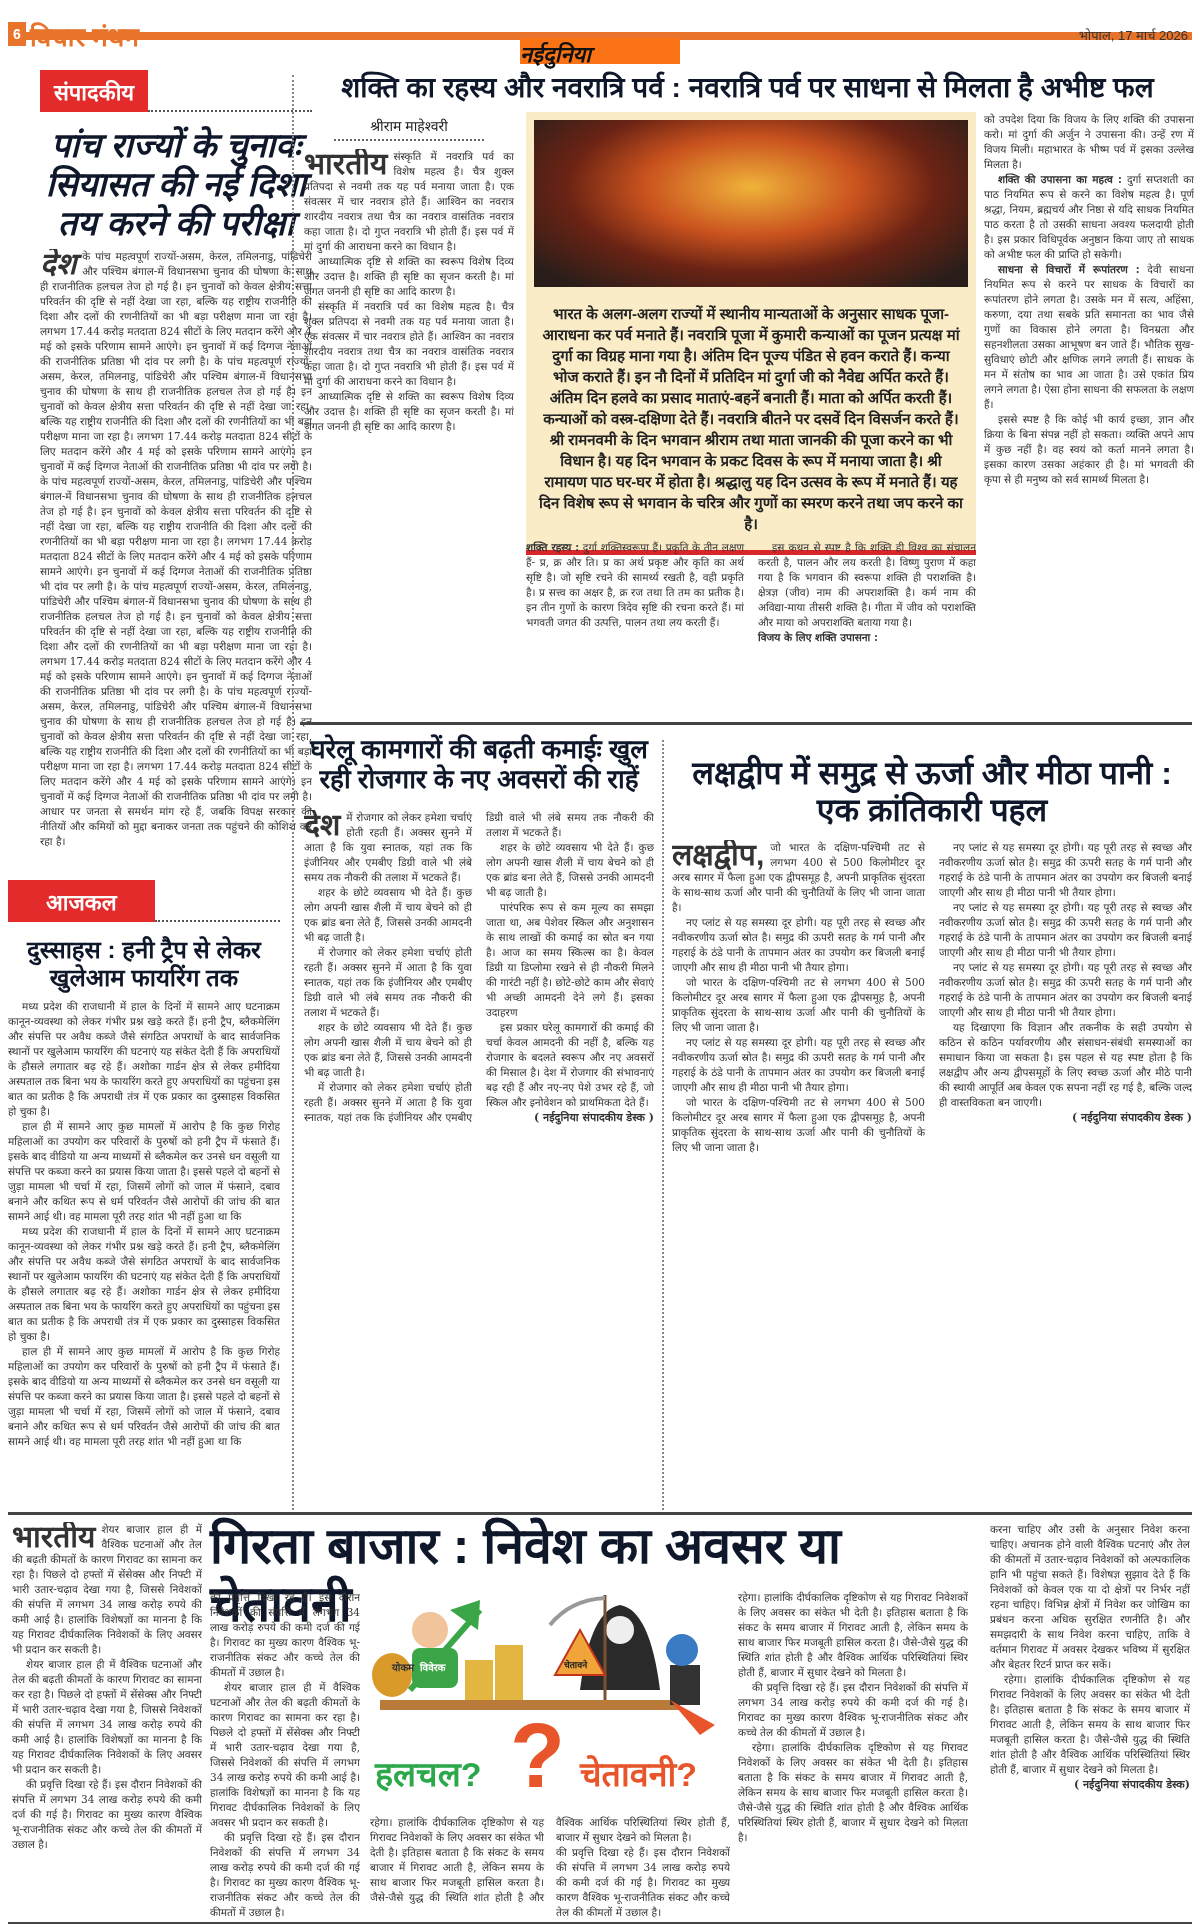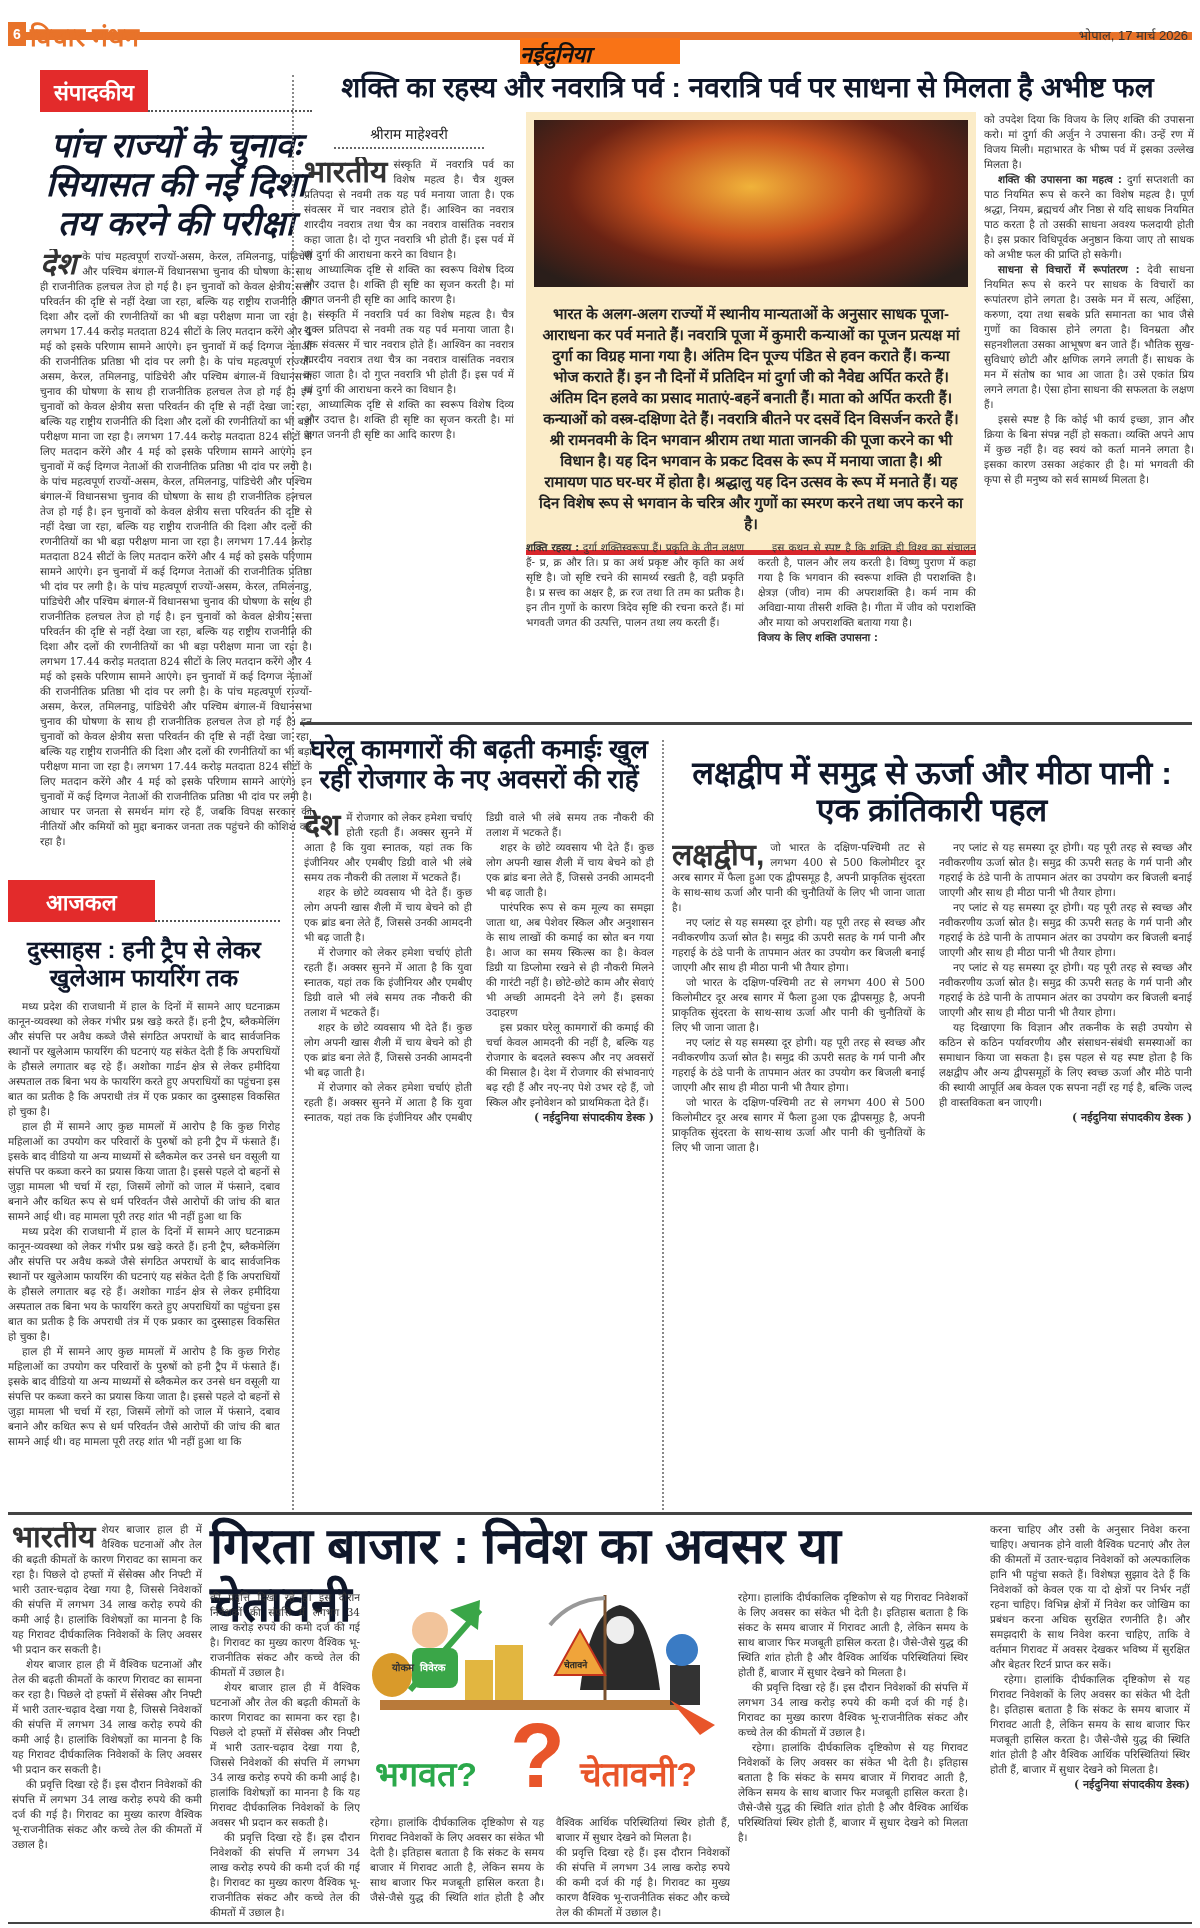--- a/index.html
+++ b/index.html
@@ -66,21 +66,21 @@
     <p style="text-indent:14px;">मध्य प्रदेश की राजधानी में हाल के दिनों में सामने आए घटनाक्रम कानून-व्यवस्था को लेकर गंभीर प्रश्न खड़े करते हैं। हनी ट्रैप, ब्लैकमेलिंग और संपत्ति पर अवैध कब्जे जैसे संगठित अपराधों के बाद सार्वजनिक स्थानों पर खुलेआम फायरिंग की घटनाएं यह संकेत देती हैं कि अपराधियों के हौसले लगातार बढ़ रहे हैं। अशोका गार्डन क्षेत्र से लेकर हमीदिया अस्पताल तक बिना भय के फायरिंग करते हुए अपराधियों का पहुंचना इस बात का प्रतीक है कि अपराधी तंत्र में एक प्रकार का दुस्साहस विकसित हो चुका है।</p>
     <p style="text-indent:14px;">हाल ही में सामने आए कुछ मामलों में आरोप है कि कुछ गिरोह महिलाओं का उपयोग कर परिवारों के पुरुषों को हनी ट्रैप में फंसाते हैं। इसके बाद वीडियो या अन्य माध्यमों से ब्लैकमेल कर उनसे धन वसूली या संपत्ति पर कब्जा करने का प्रयास किया जाता है। इससे पहले दो बहनों से जुड़ा मामला भी चर्चा में रहा, जिसमें लोगों को जाल में फंसाने, दबाव बनाने और कथित रूप से धर्म परिवर्तन जैसे आरोपों की जांच की बात सामने आई थी। वह मामला पूरी तरह शांत भी नहीं हुआ था कि</p>
   </div>
 </div>
 
 <div class="abs vsep" style="left:292px;top:75px;height:1435px;"></div>
 
 <h1 class="abs headline" style="left:300px;top:72px;width:895px;font-size:28px;">शक्ति का रहस्य और नवरात्रि पर्व : नवरात्रि पर्व पर साधना से मिलता है अभीष्ट फल</h1>
 
 <div class="abs" style="left:304px;top:112px;width:210px;">
-  <div class="byline" style="width:150px;margin:12px auto 8px;">श्रीराम माहेश्वरी</div>
+  <div class="byline" style="width:150px;margin:4px auto 8px;">श्रीराम माहेश्वरी</div>
   <div class="body-text" style="height:480px;overflow:hidden;">
     <span class="dropcap">भारतीय</span>
     <span>संस्कृति में नवरात्रि पर्व का विशेष महत्व है। चैत्र शुक्ल प्रतिपदा से नवमी तक यह पर्व मनाया जाता है। एक संवत्सर में चार नवरात्र होते हैं। आश्विन का नवरात्र शारदीय नवरात्र तथा चैत्र का नवरात्र वासंतिक नवरात्र कहा जाता है। दो गुप्त नवरात्रि भी होती हैं। इस पर्व में मां दुर्गा की आराधना करने का विधान है।</span>
     <p style="text-indent:14px;">आध्यात्मिक दृष्टि से शक्ति का स्वरूप विशेष दिव्य और उदात्त है। शक्ति ही सृष्टि का सृजन करती है। मां जगत जननी ही सृष्टि का आदि कारण है।</p>
     <p style="text-indent:14px;">संस्कृति में नवरात्रि पर्व का विशेष महत्व है। चैत्र शुक्ल प्रतिपदा से नवमी तक यह पर्व मनाया जाता है। एक संवत्सर में चार नवरात्र होते हैं। आश्विन का नवरात्र शारदीय नवरात्र तथा चैत्र का नवरात्र वासंतिक नवरात्र कहा जाता है। दो गुप्त नवरात्रि भी होती हैं। इस पर्व में मां दुर्गा की आराधना करने का विधान है।</p>
     <p style="text-indent:14px;">आध्यात्मिक दृष्टि से शक्ति का स्वरूप विशेष दिव्य और उदात्त है। शक्ति ही सृष्टि का सृजन करती है। मां जगत जननी ही सृष्टि का आदि कारण है।</p>
   </div>
 </div>
 
 <div class="abs" style="left:526px;top:112px;width:450px;">
@@ -166,21 +166,21 @@
     <line x1="235" y1="5" x2="235" y2="110" stroke="#7a5230" stroke-width="3"></line>
     <path d="M235 8 Q200 10 180 35" stroke="#999" stroke-width="4" fill="none"></path>
     <polygon points="210,40 185,85 235,85" fill="#f0a43a" stroke="#c4331c" stroke-width="2"></polygon>
     <rect x="300" y="75" width="30" height="40" fill="#333"></rect>
     <circle cx="312" cy="60" r="16" fill="#3a7bc4"></circle>
     <polygon points="300,110 345,135 330,145" fill="#e8552a"></polygon>
   </svg>
   <span class="abs" style="left:22px;top:70px;font:bold 10px 'Liberation Sans',sans-serif;color:#333;">योकम</span>
   <span class="abs" style="left:50px;top:70px;font:bold 10px 'Liberation Sans',sans-serif;color:#fff;">विवेरक</span>
   <span class="abs" style="left:194px;top:68px;font:bold 9px 'Liberation Sans',sans-serif;color:#222;">चेतावने</span>
-  <span class="abs avsar" style="left:5px;top:160px;">भगवत?</span>
+  <span class="abs avsar" style="left:5px;top:160px;">हलचल?</span>
   <span class="abs q-mark" style="left:140px;top:115px;">?</span>
   <span class="abs chetavani" style="left:210px;top:160px;">चेतावनी?</span>
 </div>
 
 <div class="abs body-text" style="left:370px;top:1815px;width:360px;height:105px;overflow:hidden;column-count:2;column-gap:12px;">
   <p>रहेगा। हालांकि दीर्घकालिक दृष्टिकोण से यह गिरावट निवेशकों के लिए अवसर का संकेत भी देती है। इतिहास बताता है कि संकट के समय बाजार में गिरावट आती है, लेकिन समय के साथ बाजार फिर मजबूती हासिल करता है। जैसे-जैसे युद्ध की स्थिति शांत होती है और वैश्विक आर्थिक परिस्थितियां स्थिर होती हैं, बाजार में सुधार देखने को मिलता है।</p>
   <p>की प्रवृत्ति दिखा रहे हैं। इस दौरान निवेशकों की संपत्ति में लगभग 34 लाख करोड़ रुपये की कमी दर्ज की गई है। गिरावट का मुख्य कारण वैश्विक भू-राजनीतिक संकट और कच्चे तेल की कीमतों में उछाल है।</p>
 </div>
 
 <div class="abs body-text" style="left:738px;top:1590px;width:230px;height:330px;overflow:hidden;">

